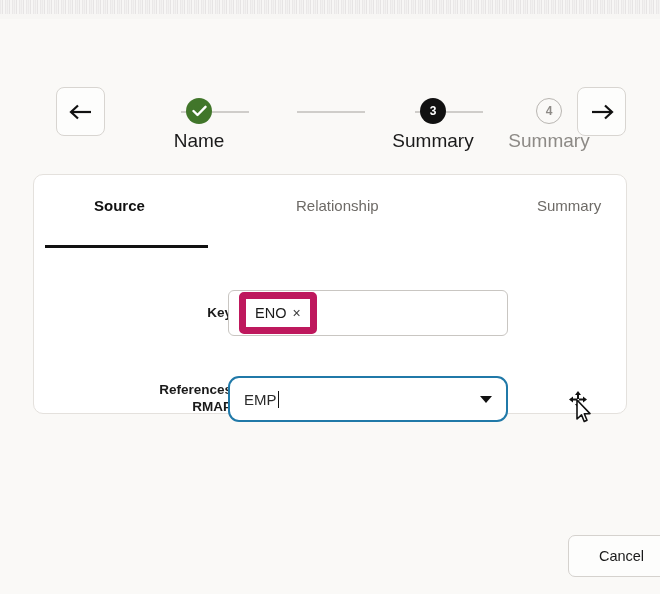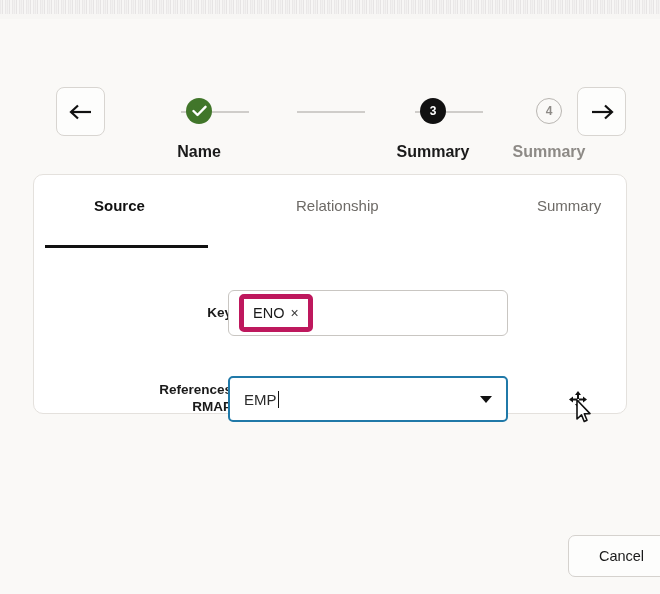--- a/index.html
+++ b/index.html
@@ -145,23 +145,23 @@
     color: #ffffff;
   }
   .step-circle.pending {
     background: #faf9f7;
     border: 1.5px solid #b9b6b2;
     color: #8d8a86;
   }
   .step-circle svg { display: block; }
 
   .step-label {
-    margin-top: 19px;
-    font-size: 16px;
-    font-weight: bold;
+    margin-top: 6px;
+    font-size: 19px;
+    font-weight: normal;
     color: #1a1a1a;
     white-space: nowrap;
   }
   .step-label.muted { color: #8d8a86; }
 
   
   .card {
     position: absolute;
     left: 33px;
     top: 155px;
@@ -234,41 +234,41 @@
     align-items: center;
     padding-left: 10px;
     cursor: text;
   }
   .chip {
     display: inline-flex;
     align-items: center;
     gap: 6px;
     height: 28px;
     padding: 0 9px;
-    border: 5px solid #be185d;
+    border: 7px solid #be185d;
     border-radius: 5px;
     background: #ffffff;
     font-size: 14.5px;
     color: #1a1a1a;
   }
   .chip-x {
     font-size: 14px;
     color: #3a3a3a;
     cursor: pointer;
     line-height: 1;
   }
 
   .select-input {
     position: absolute;
     left: 194px;
     top: 0;
     width: 280px;
     height: 46px;
     border: 2px solid #2079a8;
-    border-radius: 5px;
+    border-radius: 11px;
     background: #ffffff;
     box-sizing: border-box;
     display: flex;
     align-items: center;
     padding: 0 14px;
     cursor: text;
   }
   .select-value {
     font-size: 15px;
     color: #2b2b2b;

